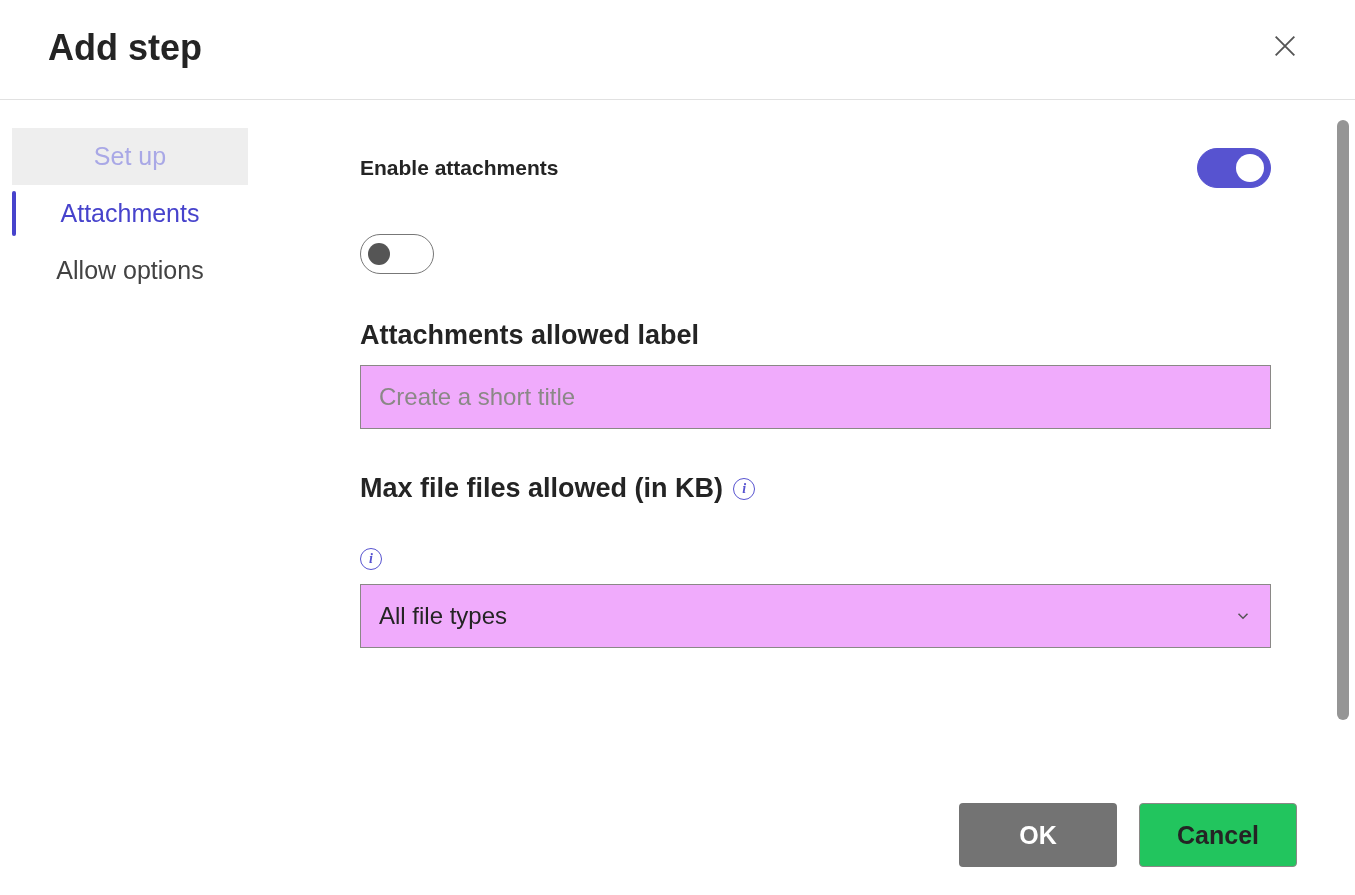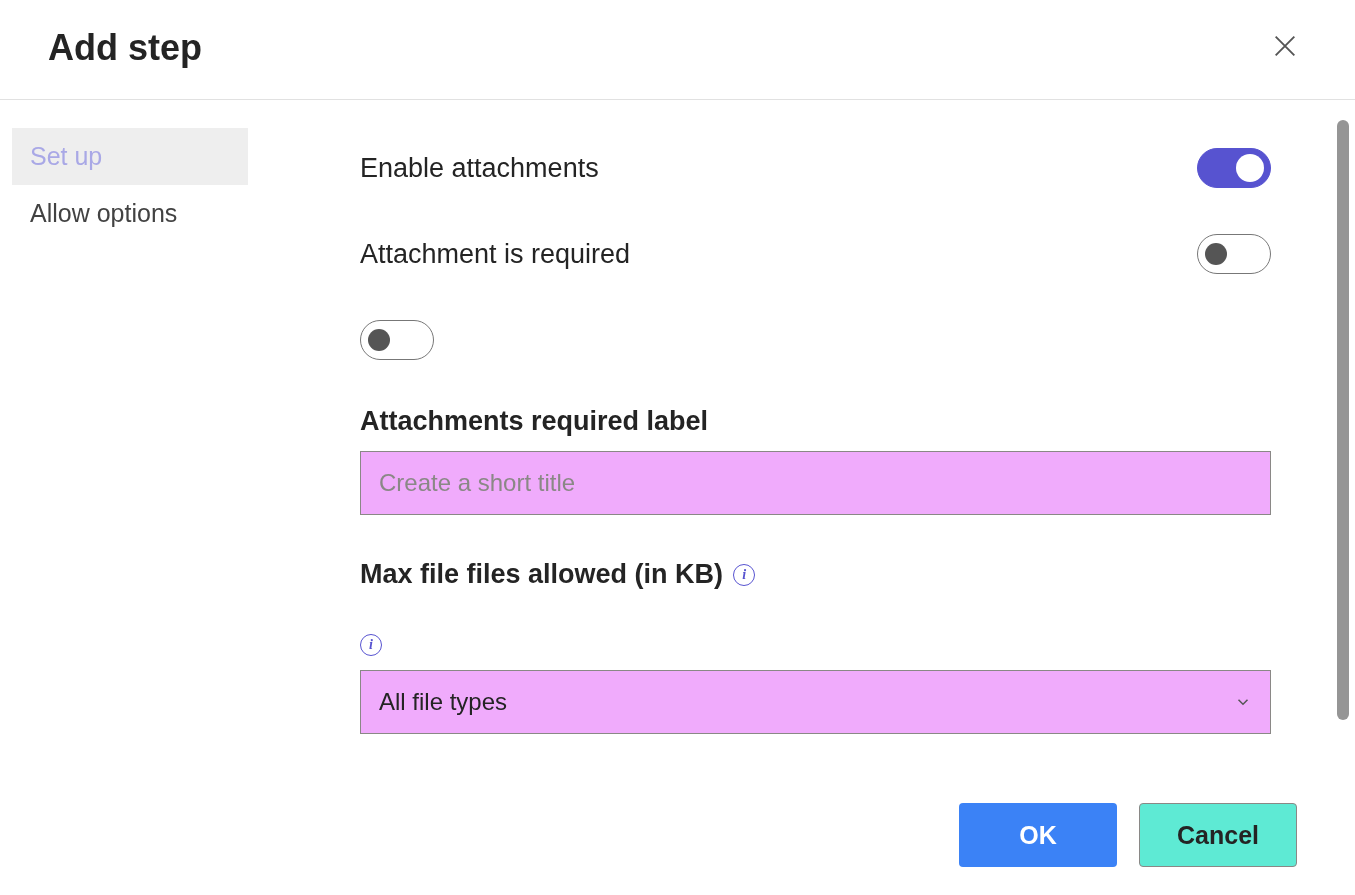--- a/index.html
+++ b/index.html
@@ -3,95 +3,92 @@
 <meta charset="utf-8">
 <style>
   * { box-sizing: border-box; margin: 0; padding: 0; }
   html, body { width: 1355px; height: 895px; font-family: "Segoe UI", Arial, sans-serif; background: #fff; color: #242424; overflow: hidden; }
   .dialog { width: 100%; height: 100%; display: flex; flex-direction: column; }
   .header { display: flex; align-items: center; justify-content: space-between; padding: 24px 48px 28px 48px; border-bottom: 1px solid #e1e1e1; }
   .header h1 { font-size: 36px; font-weight: 600; }
   .close-btn { background: none; border: none; cursor: pointer; padding: 8px; }
   .close-btn svg { width: 28px; height: 28px; stroke: #555; stroke-width: 1.6; }
   .body { flex: 1; display: flex; position: relative; overflow: hidden; }
-  .sidebar { width: 260px; padding: 28px 12px 0 12px; flex-shrink: 0; }
+  .sidebar { width: 260px; padding: 28px 12px 0 12px; flex-shrink: 0; text-align: center; }
   .nav-item { font-size: 25px; padding: 14px 18px; cursor: pointer; color: #424242; position: relative; }
   .nav-item.visited { background: #eeeeee; color: #a9a8e6; }
   .nav-item.active { color: #4743cc; font-weight: 400; }
   .nav-item.active::before { content: ""; position: absolute; left: 0; top: 6px; bottom: 6px; width: 4px; background: #4743cc; border-radius: 2px; }
   .content-wrap { flex: 1; position: relative; overflow: hidden; }
   .content { position: absolute; top: 0; left: 0; right: 24px; bottom: 0; overflow-y: auto; padding: 48px 60px 40px 100px; }
   .row { display: flex; align-items: center; justify-content: space-between; margin-bottom: 46px; }
-  .row-label { font-size: 27px; font-weight: 400; color: #242424; }
+  .row-label { font-size: 21px; font-weight: 700; color: #242424; }
   .toggle { position: relative; width: 74px; height: 40px; border-radius: 20px; cursor: pointer; border: 1px solid #777; background: #fff; }
   .toggle .knob { position: absolute; top: 50%; transform: translateY(-50%); left: 7px; width: 22px; height: 22px; border-radius: 50%; background: #555; transition: left .1s; }
   .toggle.on { background: #5753d0; border-color: #5753d0; }
   .toggle.on .knob { left: auto; right: 6px; background: #fff; width: 28px; height: 28px; }
   .field { margin-bottom: 44px; }
   .field-label { font-size: 27px; font-weight: 600; margin-bottom: 14px; display: flex; align-items: center; gap: 10px; }
   .info-icon { display: inline-flex; align-items: center; justify-content: center; width: 22px; height: 22px; border: 1.5px solid #5753d0; border-radius: 50%; color: #5753d0; font-size: 14px; font-style: italic; font-family: Georgia, serif; cursor: pointer; }
   .text-input, .select-input { width: 100%; height: 64px; font-size: 24px; padding: 0 18px; border: 1px solid #8a8886; background: #f0abfc; color: #242424; }
   .text-input::placeholder { color: #8a8886; }
   .select-input { display: flex; align-items: center; justify-content: space-between; cursor: pointer; color: #242424; }
   .chevron { width: 18px; height: 18px; }
   .scrollbar { position: absolute; right: 6px; top: 20px; width: 12px; height: 600px; background: #959595; border-radius: 6px; }
   .footer { display: flex; justify-content: flex-end; gap: 22px; padding: 20px 58px 28px 0; }
   .btn { min-width: 158px; height: 64px; font-size: 25px; font-weight: 600; border-radius: 4px; cursor: pointer; }
-  .btn-primary { background: #3b82f6; color: #fff; border: none; }
-  .btn-secondary { background: #5eead4; color: #242424; border: 1px solid #8a8886; }
+  .btn-primary { background: #737373; color: #fff; border: none; }
+  .btn-secondary { background: #22c55e; color: #242424; border: 1px solid #8a8886; }
 </style>
 </head>
 <body>
 
 <div class="dialog">
 
   <div class="header">
     <h1>Add step</h1>
     <button class="close-btn">
       <svg viewBox="0 0 24 24" fill="none">
         <path d="M4 4 L20 20 M20 4 L4 20"></path>
       </svg>
     </button>
   </div>
 
   <div class="body">
     <nav class="sidebar">
       <div class="nav-item visited">
         <span>Set up</span>
       </div>
+      <div class="nav-item active">
+        <span>Attachments</span>
+      </div>
       <div class="nav-item">
         <span>Allow options</span>
       </div>
     </nav>
 
     <div class="content-wrap">
       <div class="content">
 
         <div class="row">
           <div class="row-label">Enable attachments</div>
           <div class="toggle on" role="switch" aria-checked="true">
             <div class="knob"></div>
           </div>
         </div>
 
-        <div class="row">
-          <div class="row-label">Attachment is required</div>
-          <div class="toggle" role="switch" aria-checked="false">
-            <div class="knob"></div>
-          </div>
-        </div>
 
         <div class="row">
           <div class="toggle" role="switch" aria-checked="false">
             <div class="knob"></div>
           </div>
         </div>
 
         <div class="field">
-          <div class="field-label">Attachments required label</div>
+          <div class="field-label">Attachments allowed label</div>
           <input type="text" class="text-input" placeholder="Create a short title" style="">
         </div>
 
         <div class="field">
           <div class="field-label">
             <span>Max file files allowed (in KB)</span>
             <span class="info-icon">i</span>
           </div>
         </div>
 

